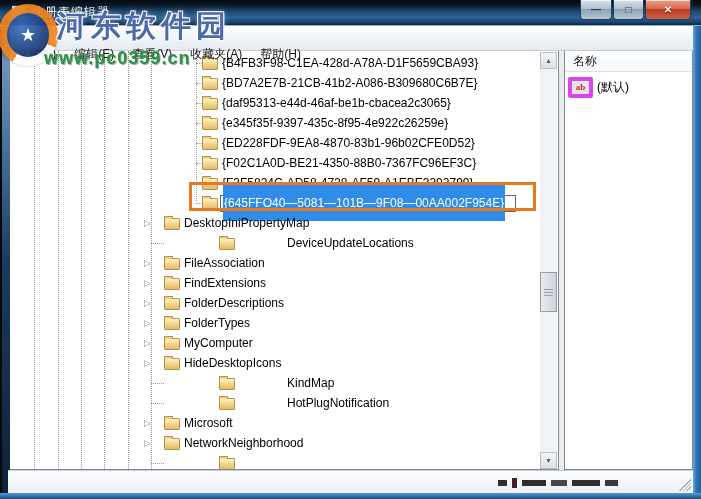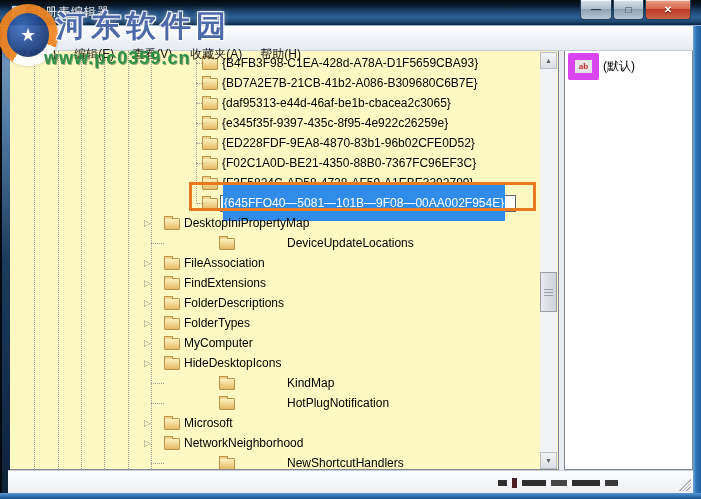--- a/index.html
+++ b/index.html
@@ -51,35 +51,35 @@
     background:linear-gradient(90deg,#6aa6dc 0%,#2e74b8 40%,#215e9c 100%);
   }
   .border-bottom{
     position:absolute;left:0;bottom:0;width:701px;height:6px;z-index:3;
     background:linear-gradient(180deg,#5d9bd3 0%,#2e74b8 50%,#1c4f86 100%);
   }
   
   .content-bg{position:absolute;left:8px;top:50px;width:685px;height:420px;background:#e9edf2;}
   .tree-panel{
     position:absolute;left:8px;top:50px;width:551px;height:420px;
-    background:#fef9c3;border:1px solid #828790;box-sizing:border-box;overflow:hidden;
+    background:#ffffff;border:1px solid #828790;box-sizing:border-box;overflow:hidden;
   }
   .right-panel{
     position:absolute;left:564px;top:50px;width:129px;height:420px;
     background:#fff;border:1px solid #828790;box-sizing:border-box;overflow:hidden;
   }
   .rp-header{
     height:20px;display:flex;align-items:center;padding-left:8px;color:#1a1a1a;
     background:linear-gradient(180deg,#ffffff,#f6f8fa);
     border-bottom:1px solid #dde2e8;
   }
   .rp-row{height:18px;display:flex;align-items:center;margin-top:6px;padding-left:3px;}
   .regsz-icon{
     width:17px;height:13px;margin-right:4px;flex:0 0 auto;
-    border:7px solid #d946ef;border-radius:2px;background:#e5e5e5;
+    border:4px solid #d946ef;border-radius:2px;background:#e5e5e5;
     color:#c43030;font-size:9px;font-weight:bold;line-height:12px;text-align:center;
     font-family:"Liberation Serif",serif;
   }
   
   .vguide{position:absolute;top:0;bottom:0;width:0;border-left:1px dotted #9a9a9a;z-index:0;}
   .vguide.partial{bottom:auto;height:150px;}
   .tree-rows{position:absolute;left:0;top:2px;width:534px;z-index:1;}
   .tree-row{position:relative;height:20px;display:flex;align-items:center;white-space:nowrap;color:#000;}
   .tree-row.guid{padding-left:187px;}
   .tree-row.named-arrow{padding-left:135px;}
@@ -291,34 +291,34 @@
         <span class="tree-label">Microsoft</span>
       </div>
       <div class="tree-row named-arrow">
         <span class="arrow">▷</span>
         <span class="folder"></span>
         <span class="tree-label">NetworkNeighborhood</span>
       </div>
       <div class="tree-row named-plain">
         <span class="stub n"></span>
         <span class="folder"></span>
-        <span class="tree-label">NewShortcutHandlers</span>
       </div>
     </div>
 
   <div class="annotation-box"></div>
 
   <div class="scrollbar">
     <div class="sb-btn up">▲</div>
     <div class="sb-thumb"></div>
     <div class="sb-btn down">▼</div>
   </div>
 </div>
 
 <div class="right-panel">
+  <div class="rp-header">名称</div>
   <div class="rp-row">
     <span class="regsz-icon">ab</span>
     <span>(默认)</span>
   </div>
 </div>
 
 <div class="statusbar">
   <div class="garbled">
     <span style="width:9px"></span>
       <span style="width:5px;height:10px;background:#4a1f24"></span>

